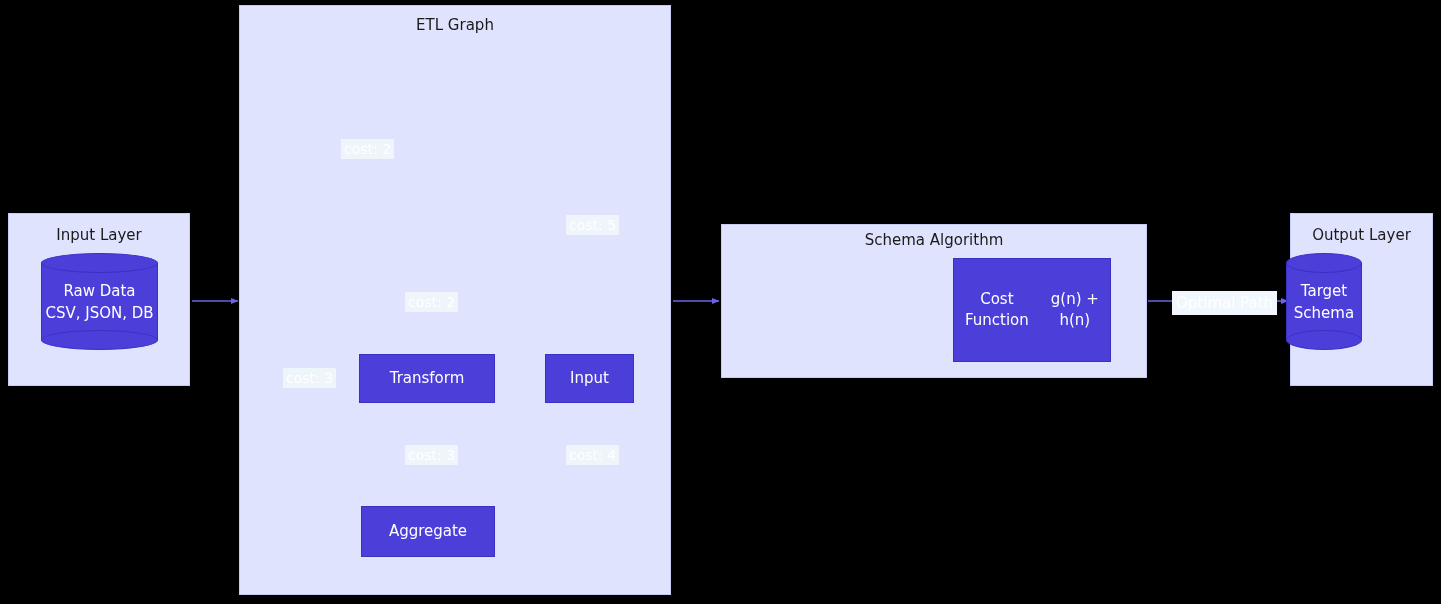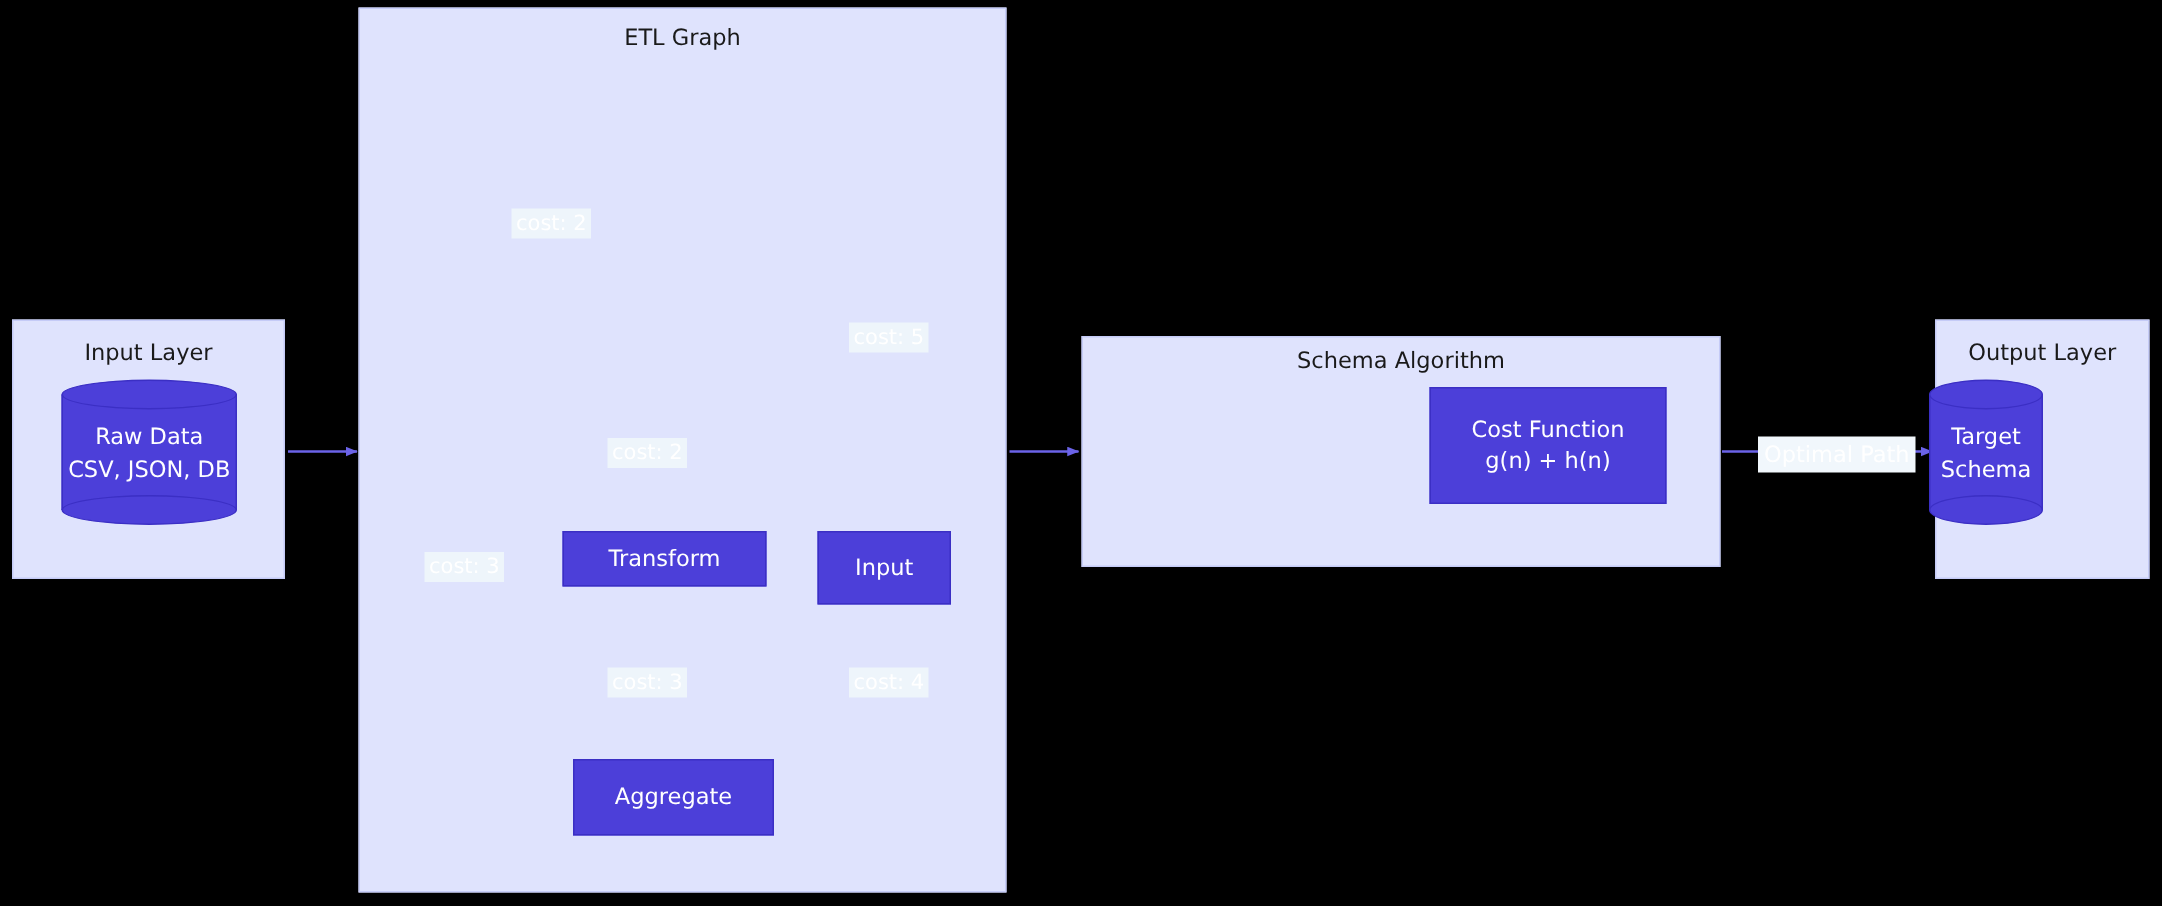--- a/index.html
+++ b/index.html
@@ -73,35 +73,35 @@
     <div class="cyl-label">
       <span>Raw Data</span>
       <span>CSV, JSON, DB</span>
     </div>
   </div>
 
   <div class="panel" style="left:239px;top:5px;width:432px;height:590px;">
     <div class="panel-title" style="top:10px;">ETL Graph</div>
   </div>
 
-  <div class="node" style="left:375px;top:354px;width:136px;height:37px;">Transform</div>
+  <div class="node" style="left:359px;top:354px;width:136px;height:49px;">Transform</div>
   <div class="node" style="left:545px;top:354px;width:89px;height:49px;">Input</div>
-  <div class="node" style="left:382px;top:506px;width:134px;height:51px;">Aggregate</div>
+  <div class="node" style="left:361px;top:506px;width:134px;height:51px;">Aggregate</div>
 
   <div class="edge-label" style="left:341px;top:139px;">cost: 2</div>
   <div class="edge-label" style="left:566px;top:215px;">cost: 5</div>
   <div class="edge-label" style="left:405px;top:292px;">cost: 2</div>
   <div class="edge-label" style="left:283px;top:368px;">cost: 3</div>
   <div class="edge-label" style="left:405px;top:445px;">cost: 3</div>
   <div class="edge-label" style="left:566px;top:445px;">cost: 4</div>
 
   <div class="panel" style="left:721px;top:224px;width:426px;height:154px;">
     <div class="panel-title" style="top:6px;">Schema Algorithm</div>
   </div>
-  <div class="node" style="left:953px;top:258px;width:158px;height:78px;flex-direction:column;">
+  <div class="node" style="left:953px;top:258px;width:158px;height:104px;">
     <span>Cost Function</span>
     <span>g(n) + h(n)</span>
   </div>
 
   <div class="path-label" style="left:1172px;top:291px;">Optimal Path</div>
 
   <div class="panel" style="left:1290px;top:213px;width:143px;height:173px;padding-left:28px;">
     <div class="panel-title" style="top:12px;">Output Layer</div>
   </div>
   <div class="cyl" style="left:1286px;top:253px;width:76px;height:97px;">

